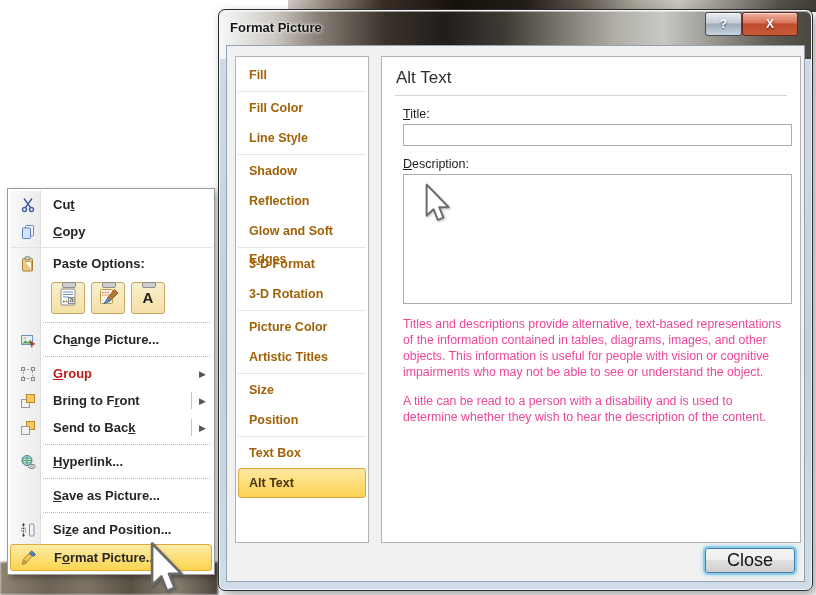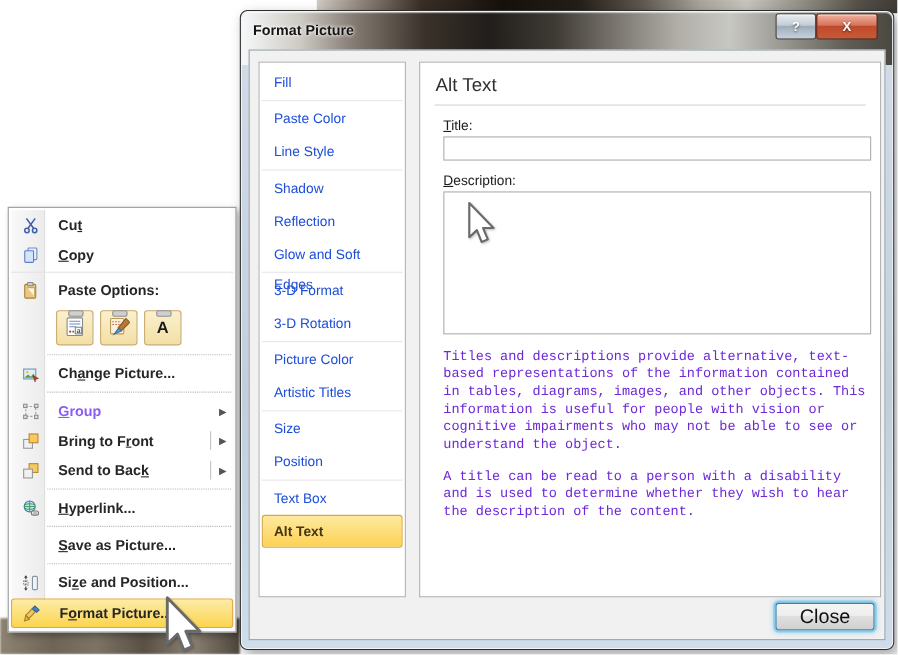--- a/index.html
+++ b/index.html
@@ -16,21 +16,21 @@
   
   .menu{position:absolute;left:7px;top:188px;width:202px;background:#fff;
     border:1px solid #9b9b9b;box-shadow:3px 3px 6px rgba(0,0,0,.3);padding:2px 2px;z-index:5;}
   .menu-body{position:relative;}
   .menu-gutter{position:absolute;left:0;top:0;bottom:0;width:30px;
     background:linear-gradient(to right,#f9f9f9,#ececec);border-right:1px solid #dedede;z-index:0;}
   .menu-row{position:relative;z-index:1;display:flex;align-items:center;height:27px;padding:0 4px;color:#262626;}
   .menu-row .mi{width:28px;display:flex;justify-content:center;align-items:center;flex:0 0 28px;}
   .menu-row .mlabel{margin-left:11px;font-size:13px;font-weight:600;white-space:nowrap;}
   .menu-row.bold .mlabel{font-weight:700;}
-  .menu-row.disabled .mlabel{color:#8b5cf6;}
+  .menu-row.disabled .mlabel{color:#b91c1c;}
   .menu-row .spacer{flex:1;}
   .menu-row .split{width:1px;height:17px;background:#c3c3c3;margin-right:7px;}
   .menu-row .sub-arrow{font-size:9px;color:#555;margin-right:2px;}
   .menu-row.hl{background:linear-gradient(#fdeca7,#fbd44f);border:1px solid #e3a93c;border-radius:3px;height:25px;margin:1px 0;}
   .thin-sep{position:relative;z-index:1;border-top:1px solid #e4e4e4;margin:2px 0;}
   .dotted-sep{position:relative;z-index:1;border-top:1px dotted #b8b8b8;margin:3px 2px 3px 33px;}
   .paste-row{position:relative;z-index:1;display:flex;gap:6px;align-items:center;height:42px;padding-left:41px;}
   .paste-opt{position:relative;width:34px;height:32px;border:1px solid #c9a765;border-radius:3px;
     background:linear-gradient(#fbf0cf,#f3dfa5);display:flex;align-items:center;justify-content:center;padding:0;cursor:default;}
   .paste-opt::before{content:"";position:absolute;top:-1px;left:50%;width:12px;height:4px;margin-left:-6px;
@@ -49,34 +49,34 @@
     display:flex;align-items:center;justify-content:center;font-size:12px;font-weight:700;cursor:default;
     box-shadow:inset 0 1px 0 rgba(255,255,255,.6);}
   .cap-help{right:70px;width:37px;color:#fff;text-shadow:0 1px 2px rgba(0,0,0,.6);
     background:linear-gradient(180deg,#e9edf1 0%,#c3ccd6 45%,#9fadbb 50%,#c6d2de 100%);}
   .cap-close{right:14px;width:56px;color:#fff;text-shadow:0 1px 2px rgba(0,0,0,.6);
     background:linear-gradient(180deg,#efb3a2 0%,#d8735a 45%,#c14a2e 50%,#c65b35 100%);border-color:#6e2417;}
   .content{position:absolute;left:7px;right:7px;top:35px;bottom:8px;background:#f1f1f1;border:1px solid #95a2b0;}
 
   .sidebar{position:absolute;left:8px;top:10px;width:134px;height:487px;background:#fff;border:1px solid #b3b3b3;
     padding-top:3px;box-sizing:border-box;}
-  .side-item{height:28px;line-height:28px;padding-left:10px;margin:0 2px;font-size:12.5px;color:#1d4ed8;border:1px solid transparent;border-radius:3px;}
+  .side-item{height:28px;line-height:28px;padding-left:10px;margin:0 2px;font-size:12.5px;color:#a16207;border:1px solid transparent;border-radius:3px;font-weight:bold;}
   .side-item.selected{background:linear-gradient(#fee9a0,#fdd254);border-color:#d8a943;color:#453510;font-weight:600;}
   .side-sep{border-top:1px solid #e7e7e7;margin:1px 2px;}
 
   .panel{position:absolute;left:154px;top:10px;width:420px;height:487px;background:#fff;border:1px solid #b3b3b3;box-sizing:border-box;}
   .heading{margin:11px 14px 7px 14px;font-size:17px;color:#2e2e2e;}
   .hrule{border-top:1px solid #ccd5dd;margin:0 13px 11px 13px;}
   .field-label{margin:0 0 3px 21px;font-size:12.5px;color:#1c1c1c;}
   .text-input{display:block;margin:0 14px 11px 21px;width:381px;height:18px;border:1px solid #a9adb3;
     font-size:12px;font-family:"Liberation Sans",sans-serif;padding:1px 3px;}
   .desc-wrap{position:relative;margin:0 14px 13px 21px;}
   .desc-area{display:block;width:381px;height:124px;border:1px solid #a9adb3;resize:none;
     font-size:12px;font-family:"Liberation Sans",sans-serif;padding:2px 3px;box-sizing:content-box;}
-  .para{margin:0 12px 13px 21px;font-size:12.3px;line-height:1.3;color:#6d28d9;font-family:Liberation Mono, monospace;}
+  .para{margin:0 12px 13px 21px;font-size:12.3px;line-height:1.3;color:#ec4899;}
 
   .close-btn{position:absolute;right:9px;bottom:8px;width:90px;height:25px;border:1px solid #3f7cab;border-radius:3px;
     background:linear-gradient(180deg,#f5f5f5 0%,#eeeeee 45%,#dfdfdf 50%,#d0d0d0 100%);
     box-shadow:0 0 0 2px rgba(123,197,232,.75), 0 0 5px 2px rgba(102,196,234,.55);
     font-size:18px;color:#111;font-family:"Liberation Sans",sans-serif;cursor:default;}
 
   .cursor{position:absolute;z-index:60;filter:drop-shadow(1px 1px 1px rgba(0,0,0,.25));}
   .cursor-desc{left:21px;top:8px;width:26px;height:41px;}
   .cursor-main{left:148px;top:540px;width:36px;height:55px;}
   u{text-decoration:underline;}
@@ -252,21 +252,21 @@
       <span>?</span>
     </button>
     <button class="cap-btn cap-close">
       <span>X</span>
     </button>
 
     <div class="content">
       <div class="sidebar" id="sidebar">
           <div class="side-item">Fill</div>
           <div class="side-sep"></div>
-          <div class="side-item">Paste Color</div>
+          <div class="side-item">Fill Color</div>
           <div class="side-item">Line Style</div>
           <div class="side-sep"></div>
           <div class="side-item">Shadow</div>
           <div class="side-item">Reflection</div>
           <div class="side-item">Glow and Soft Edges</div>
           <div class="side-sep"></div>
           <div class="side-item">3-D Format</div>
           <div class="side-item">3-D Rotation</div>
           <div class="side-sep"></div>
           <div class="side-item">Picture Color</div>

